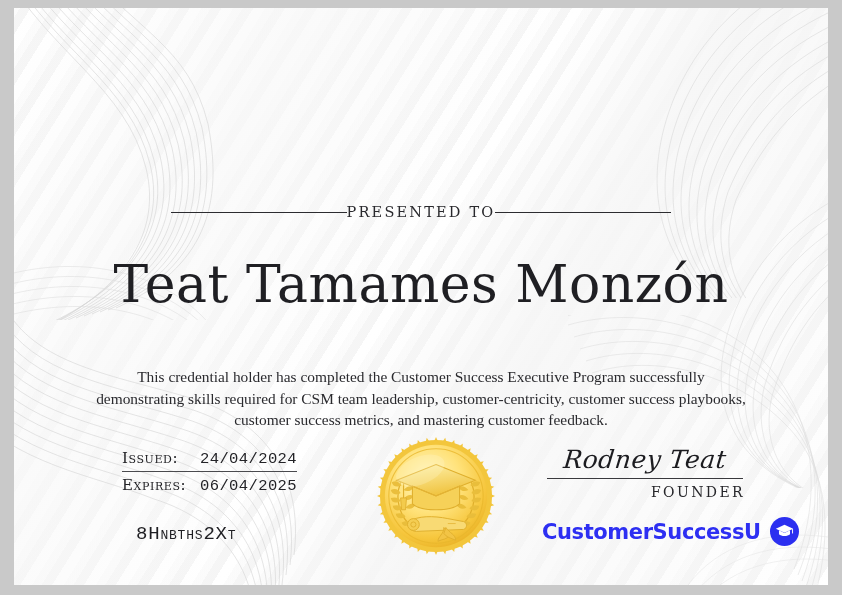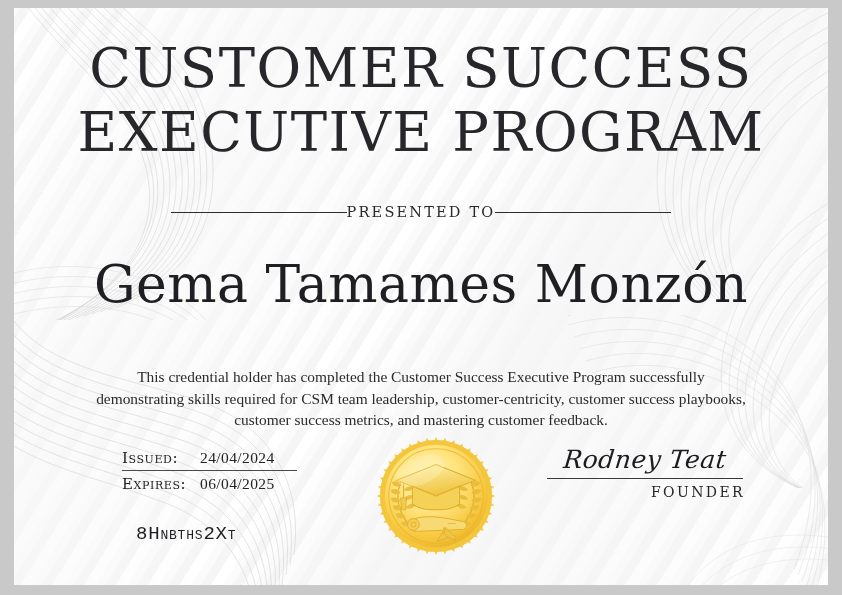--- a/index.html
+++ b/index.html
@@ -164,21 +164,21 @@
   }
   .date-label {
     font-family: "DejaVu Serif", "Liberation Serif", serif;
     font-variant: small-caps;
     font-size: 15px;
     letter-spacing: 0.6px;
     color: #222226;
     width: 78px;
   }
   .date-value {
-    font-family: Liberation Serif, serif;
+    font-family: Liberation Mono, monospace;
     font-size: 15.5px;
     color: #232327;
     letter-spacing: 0.4px;
   }
   #dates-divider {
     height: 1px;
     background: #4a4a4e;
     margin: 3px 0 4px 0;
     width: 175px;
   }
@@ -346,32 +346,28 @@
       </g>
       <g fill="none" stroke="#e2e2e2" stroke-width="0.5">
         <path d="M120 270 C 150 230, 200 214, 260 222"></path>
         <path d="M124 282 C 154 242, 204 226, 264 234"></path>
         <path d="M128 294 C 158 254, 208 238, 268 246"></path>
       </g>
     </svg>
 
     <div class="content">
 
-      <div id="title-block">
-        <div class="title-line">CUSTOMER SUCCESS</div>
-        <div class="title-line">EXECUTIVE PROGRAM</div>
-      </div>
 
       <div id="presented-row">
         <div class="rule"></div>
         <div id="presented-label">PRESENTED TO</div>
         <div class="rule"></div>
       </div>
 
-      <div id="recipient-name">Gema Tamames Monzón</div>
+      <div id="recipient-name">Teat Tamames Monzón</div>
 
       <div id="body-text">This credential holder has completed the Customer Success Executive Program successfully demonstrating skills required for CSM team leadership, customer-centricity, customer success playbooks, customer success metrics, and mastering customer feedback.</div>
 
       <div id="bottom-row">
 
         <div id="dates-block">
           <div class="date-row">
             <span class="date-label">Issued:</span>
             <span class="date-value">24/04/2024</span>
           </div>
@@ -503,17 +499,27 @@
             </g>
           </g>
         </svg>
 
         <div id="signature-block">
           <div id="signature-name">Rodney Teat</div>
           <div id="signature-rule"></div>
           <div id="signature-role">FOUNDER</div>
         </div>
 
+        <div id="brand-logo">
+          <span id="brand-name">CustomerSuccessU</span>
+          <span id="brand-badge">
+            <svg width="19" height="15" viewBox="0 0 24 19">
+              <path d="M12 1 L23 6 L12 11 L1 6 Z" fill="#ffffff"></path>
+              <path d="M5 8 L5 13 C 8 16, 16 16, 19 13 L19 8 L12 11.4 Z" fill="#ffffff"></path>
+              <path d="M22.2 6.4 L22.2 12" stroke="#ffffff" stroke-width="1.2" fill="none"></path>
+            </svg>
+          </span>
+        </div>
 
       </div>
     </div>
   </div>
 </div>
 
 </body></html>

